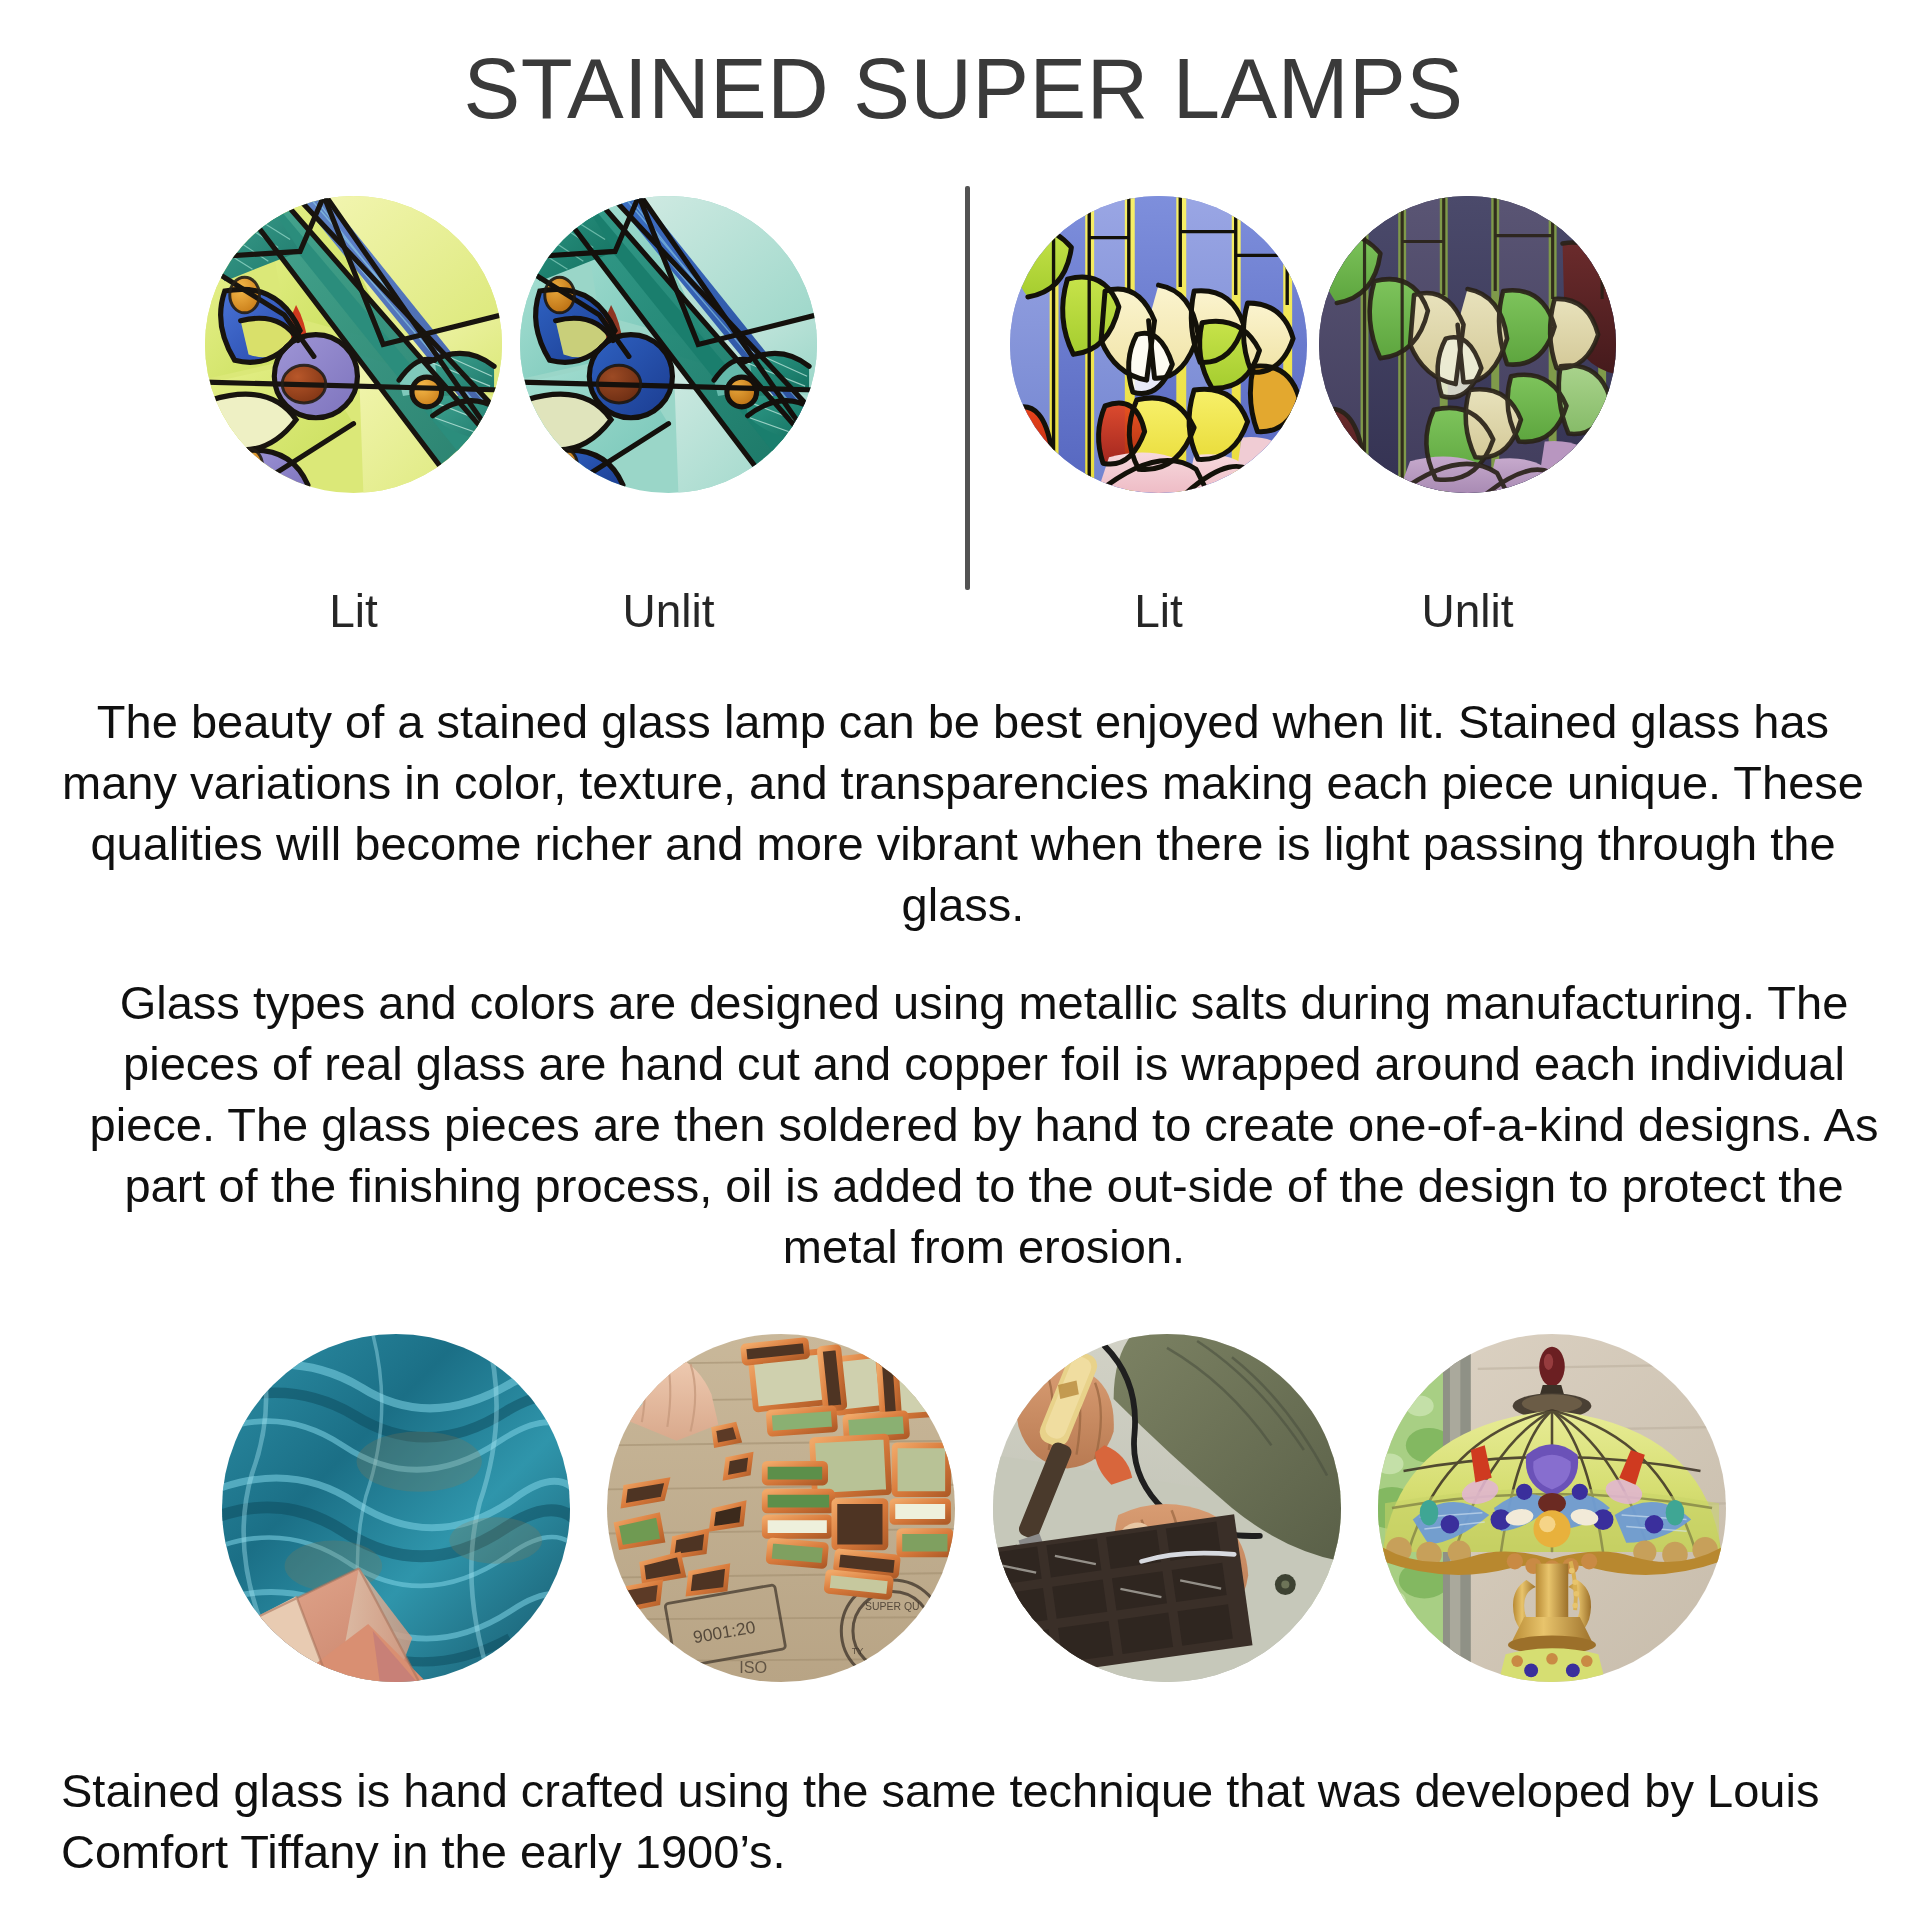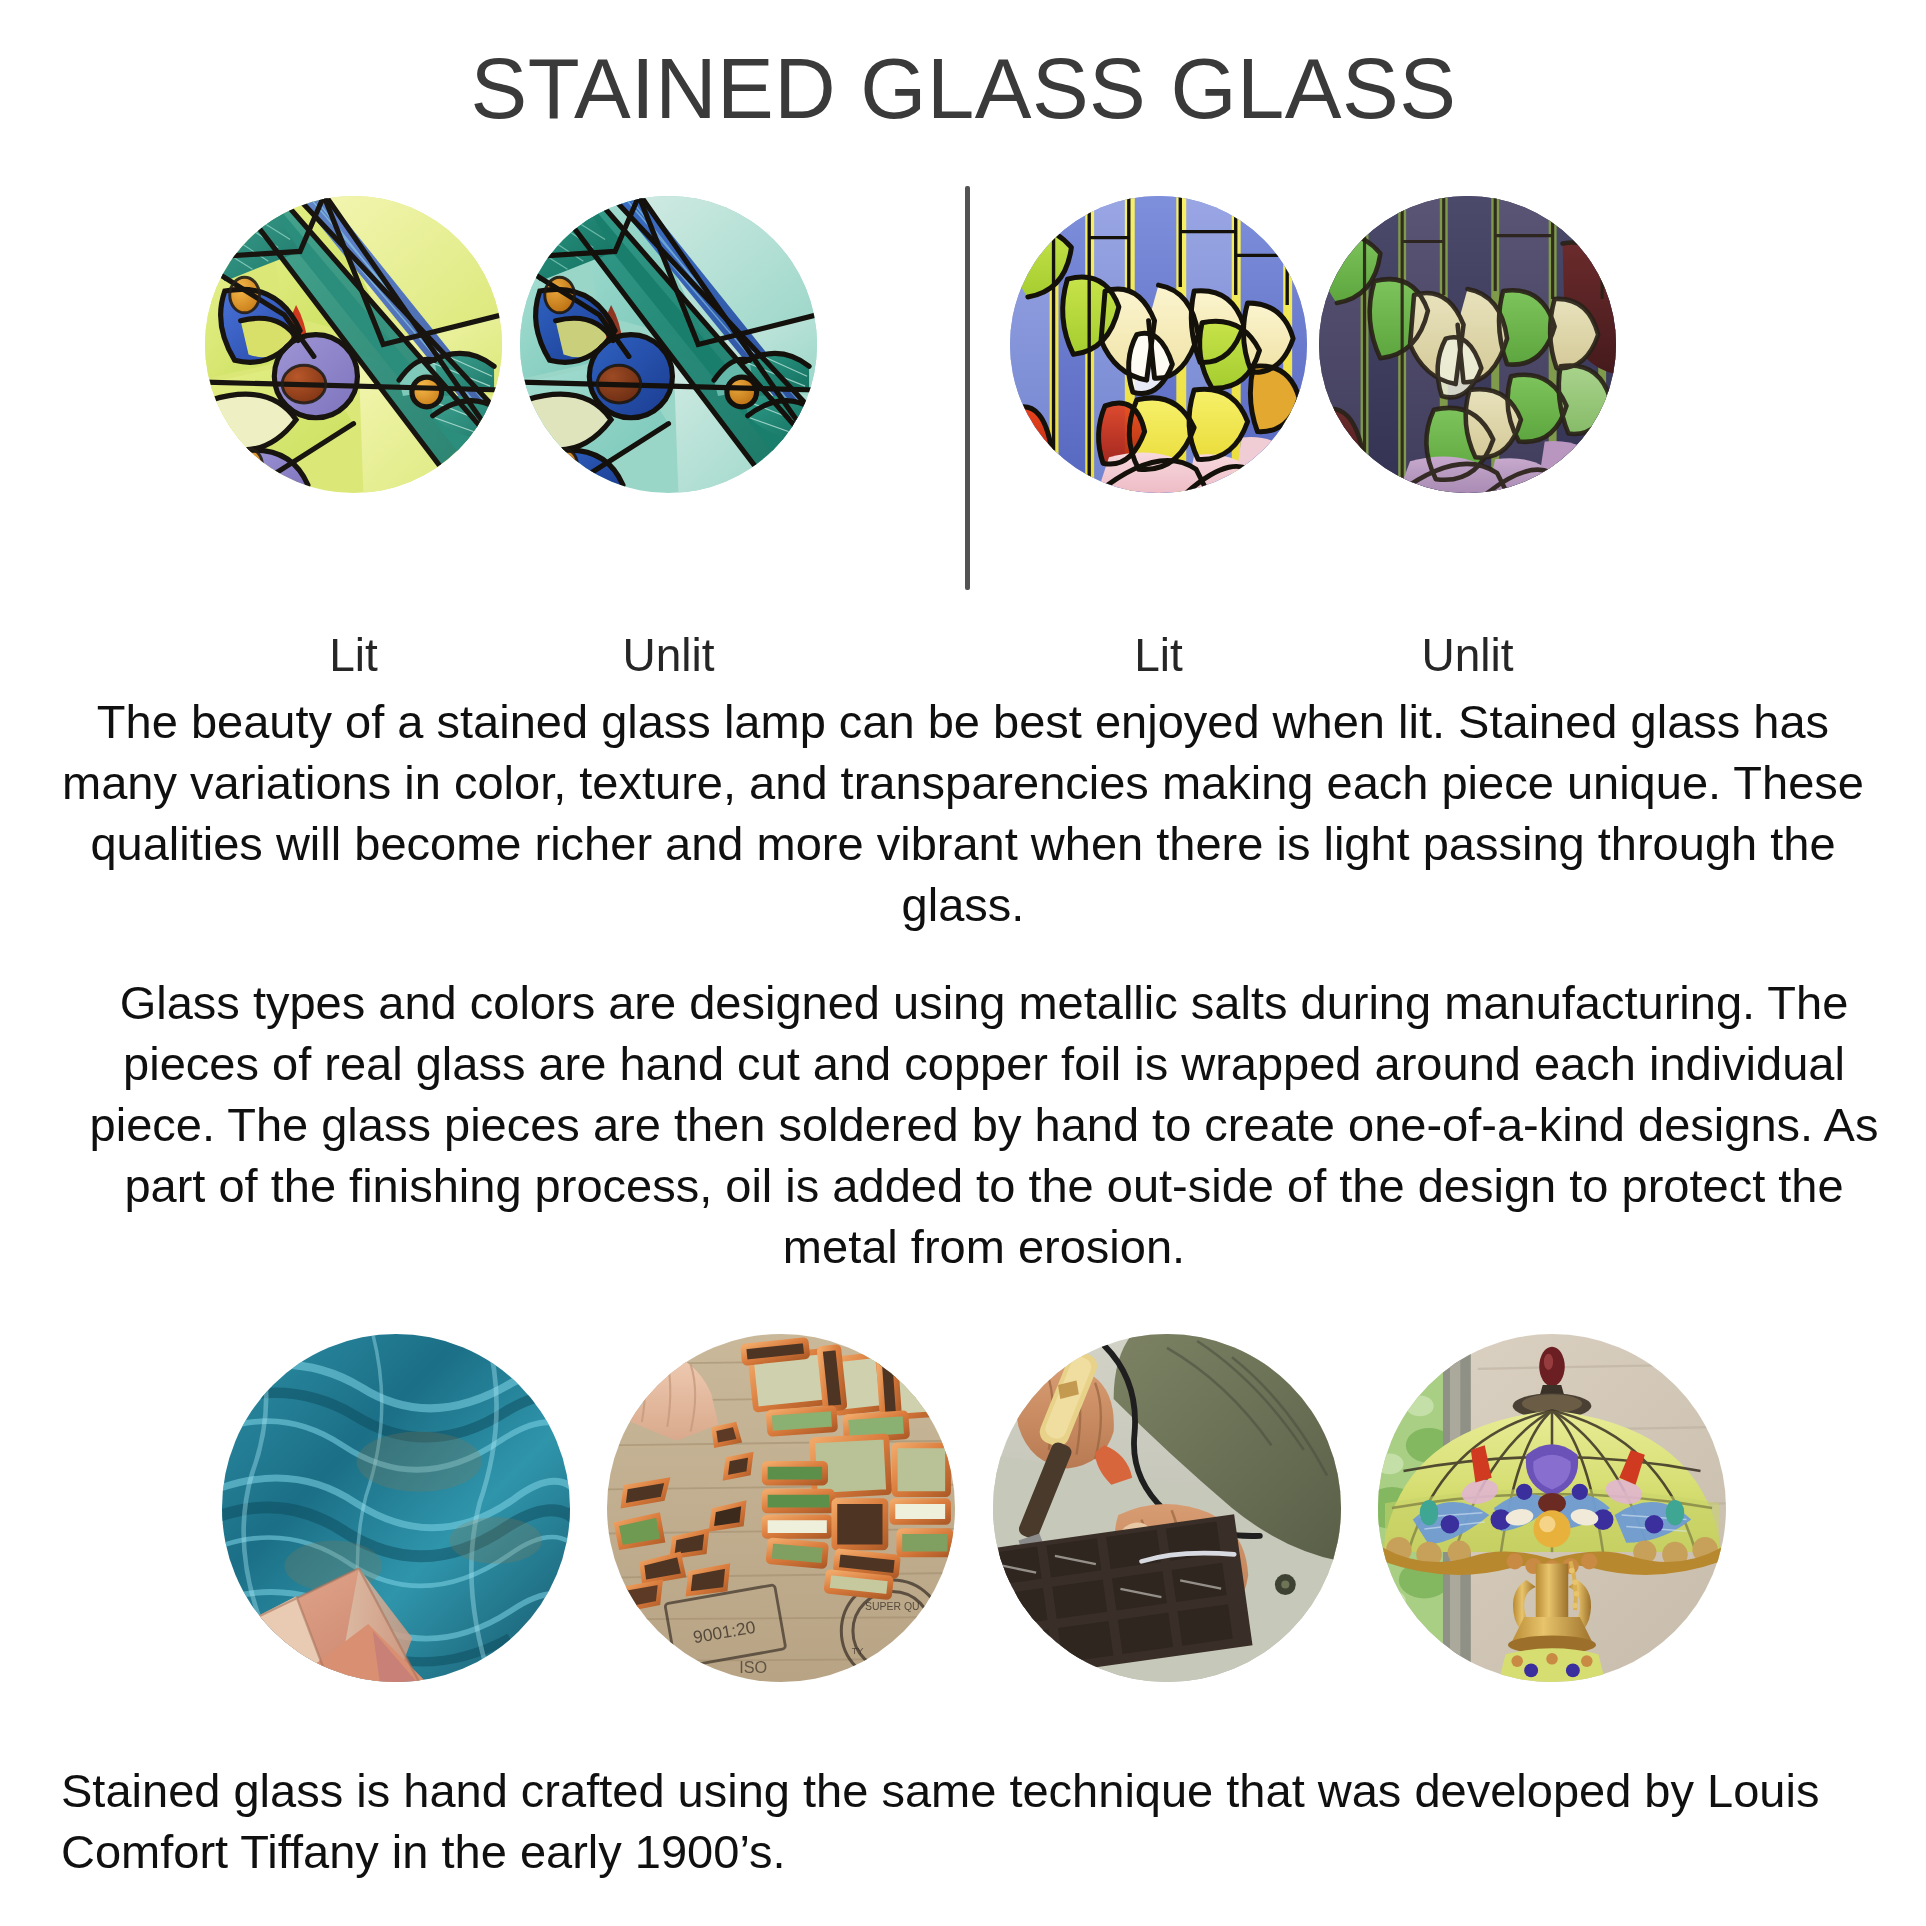--- a/index.html
+++ b/index.html
@@ -69,21 +69,21 @@
     left: 965px;
     top: 0px;
     width: 5px;
     height: 404px;
     background: #535353;
     border-radius: 2px;
   }
 
   .cap-row {
     position: absolute;
-    top: 628px;
+    top: 584px;
     left: 0;
     width: 1799px;
     height: 69px;
   }
   .caption {
     position: absolute;
     width: 297px;
     text-align: center;
     font-size: 46px;
     font-weight: 300;
@@ -150,21 +150,21 @@
     color: #101010;
     font-weight: 400;
     font-family: "Liberation Sans", sans-serif;
   }
 </style>
 </head>
 <body>
 
 <div class="page">
 
-  <div class="title">STAINED GLASS GLASS</div>
+  <div class="title">STAINED SUPER LAMPS</div>
 
   <div class="compare-row">
 
     <div class="circle-slot s1">
       <div class="disc">
         <svg viewBox="0 0 300 300" preserveAspectRatio="xMidYMid slice">
           <defs>
             <linearGradient id="g1a" x1="0" y1="0" x2="1" y2="1">
               <stop offset="0" stop-color="#e6f08a"></stop>
                 <stop offset="1" stop-color="#c7dd58"></stop>

